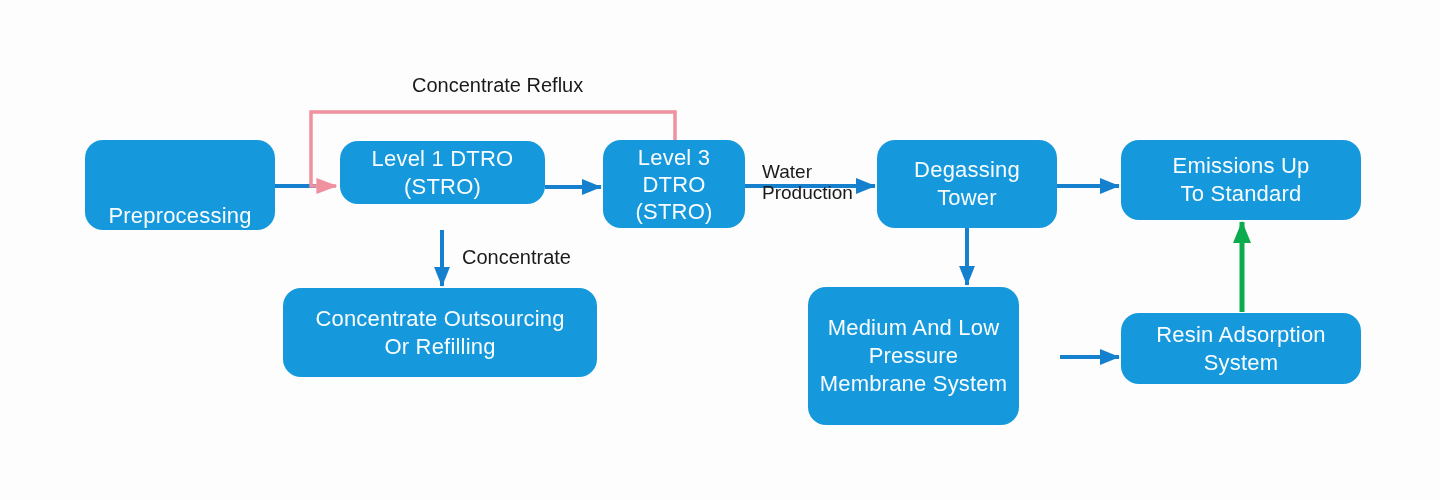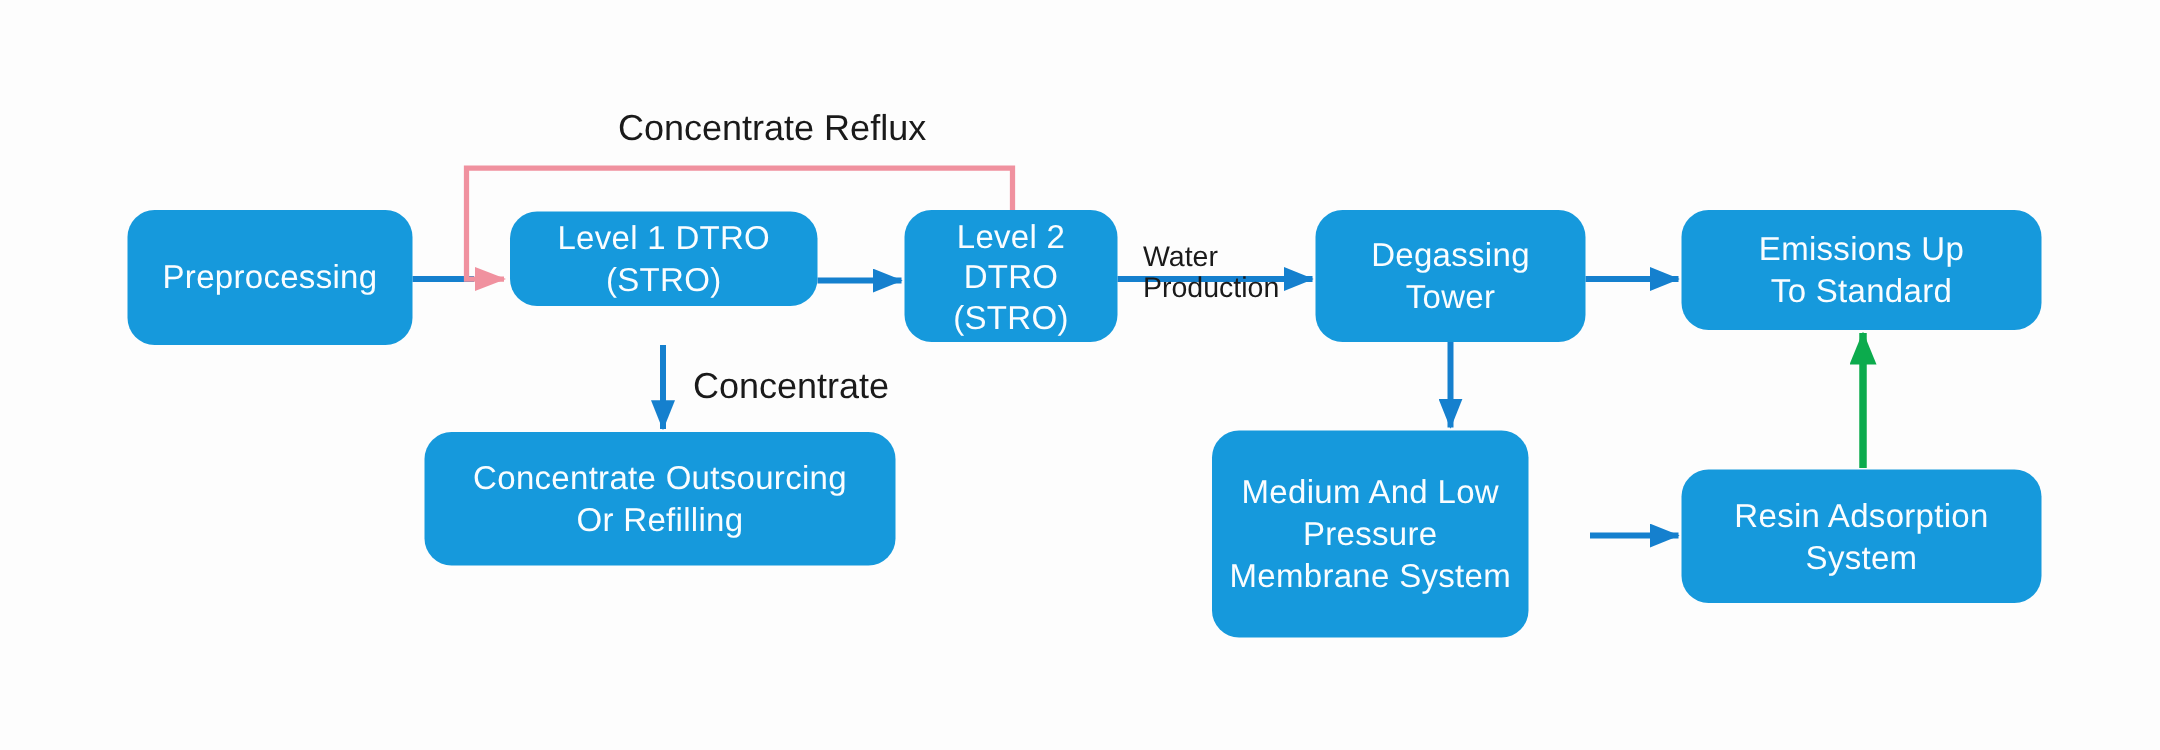--- a/index.html
+++ b/index.html
@@ -36,21 +36,21 @@
     color: var(--node-text, #ffffff);
     font-size: 22px;
     line-height: 28px;
     text-align: center;
     white-space: pre-line;
     letter-spacing: 0.2px;
   }
   .edge-label {
     position: absolute;
     color: var(--label-text, #1a1a1a);
-    font-size: 24px;
+    font-size: 20px;
     line-height: 21px;
     white-space: pre-line;
   }
   .edge-label.small {
     font-size: 19px;
     margin-top: 28px;
   }
 </style>
 </head>
 <body>
@@ -74,31 +74,31 @@
     <path d="M545,187 L601,187" fill="none" style="stroke:var(--arrow-blue)" stroke-width="4" marker-end="url(#head-blue)"></path>
     <path d="M745,186 L875,186" fill="none" style="stroke:var(--arrow-blue)" stroke-width="4" marker-end="url(#head-blue)"></path>
     <path d="M1057,186 L1119,186" fill="none" style="stroke:var(--arrow-blue)" stroke-width="4" marker-end="url(#head-blue)"></path>
     <path d="M442,230 L442,286" fill="none" style="stroke:var(--arrow-blue)" stroke-width="4" marker-end="url(#head-blue)"></path>
     <path d="M967,228 L967,285" fill="none" style="stroke:var(--arrow-blue)" stroke-width="4" marker-end="url(#head-blue)"></path>
     <path d="M1060,357 L1119,357" fill="none" style="stroke:var(--arrow-blue)" stroke-width="4" marker-end="url(#head-blue)"></path>
     <path d="M1242,312 L1242,222" fill="none" style="stroke:var(--standard-green)" stroke-width="5" marker-end="url(#head-green)"></path>
     <path d="M675,140 L675,112 L311,112 L311,186 L336,186" fill="none" style="stroke:var(--reflux-pink)" stroke-width="3.5" marker-end="url(#head-pink)"></path>
   </svg>
 
-  <div class="node" style="left:85px; top:140px; width:190px; height:90px;">
+  <div class="node" style="left:85px; top:140px; width:190px; height:90px;align-items:flex-end;">
     <span class="node-label">Preprocessing</span>
   </div>
 
   <div class="node" style="left:340px; top:141px; width:205px; height:63px;">
     <span class="node-label">Level 1 DTRO
 (STRO)</span>
   </div>
 
   <div class="node" style="left:603px; top:140px; width:142px; height:88px;">
-    <span class="node-label" style="line-height:27px;">Level 2
+    <span class="node-label" style="line-height:27px;">Level 3
 DTRO
 (STRO)</span>
   </div>
 
   <div class="node" style="left:1121px; top:140px; width:240px; height:80px;">
     <span class="node-label">Emissions Up
 To Standard</span>
   </div>
 
   <div class="node" style="left:877px; top:140px; width:180px; height:88px;">
@@ -110,21 +110,21 @@
     <span class="node-label">Concentrate Outsourcing
 Or Refilling</span>
   </div>
 
   <div class="node" style="left:808px; top:287px; width:211px; height:138px;">
     <span class="node-label">Medium And Low
 Pressure
 Membrane System</span>
   </div>
 
-  <div class="node" style="left:1121px; top:313px; width:240px; height:89px;">
+  <div class="node" style="left:1121px; top:313px; width:240px; height:71px;">
     <span class="node-label">Resin Adsorption
 System</span>
   </div>
 
   <div class="edge-label" style="left:412px; top:75px;">Concentrate Reflux</div>
 
   <div class="edge-label small" style="left:762px; top:133px;">Water
 Production</div>
 
   <div class="edge-label" style="left:462px; top:247px;text-align:center;">Concentrate</div>

